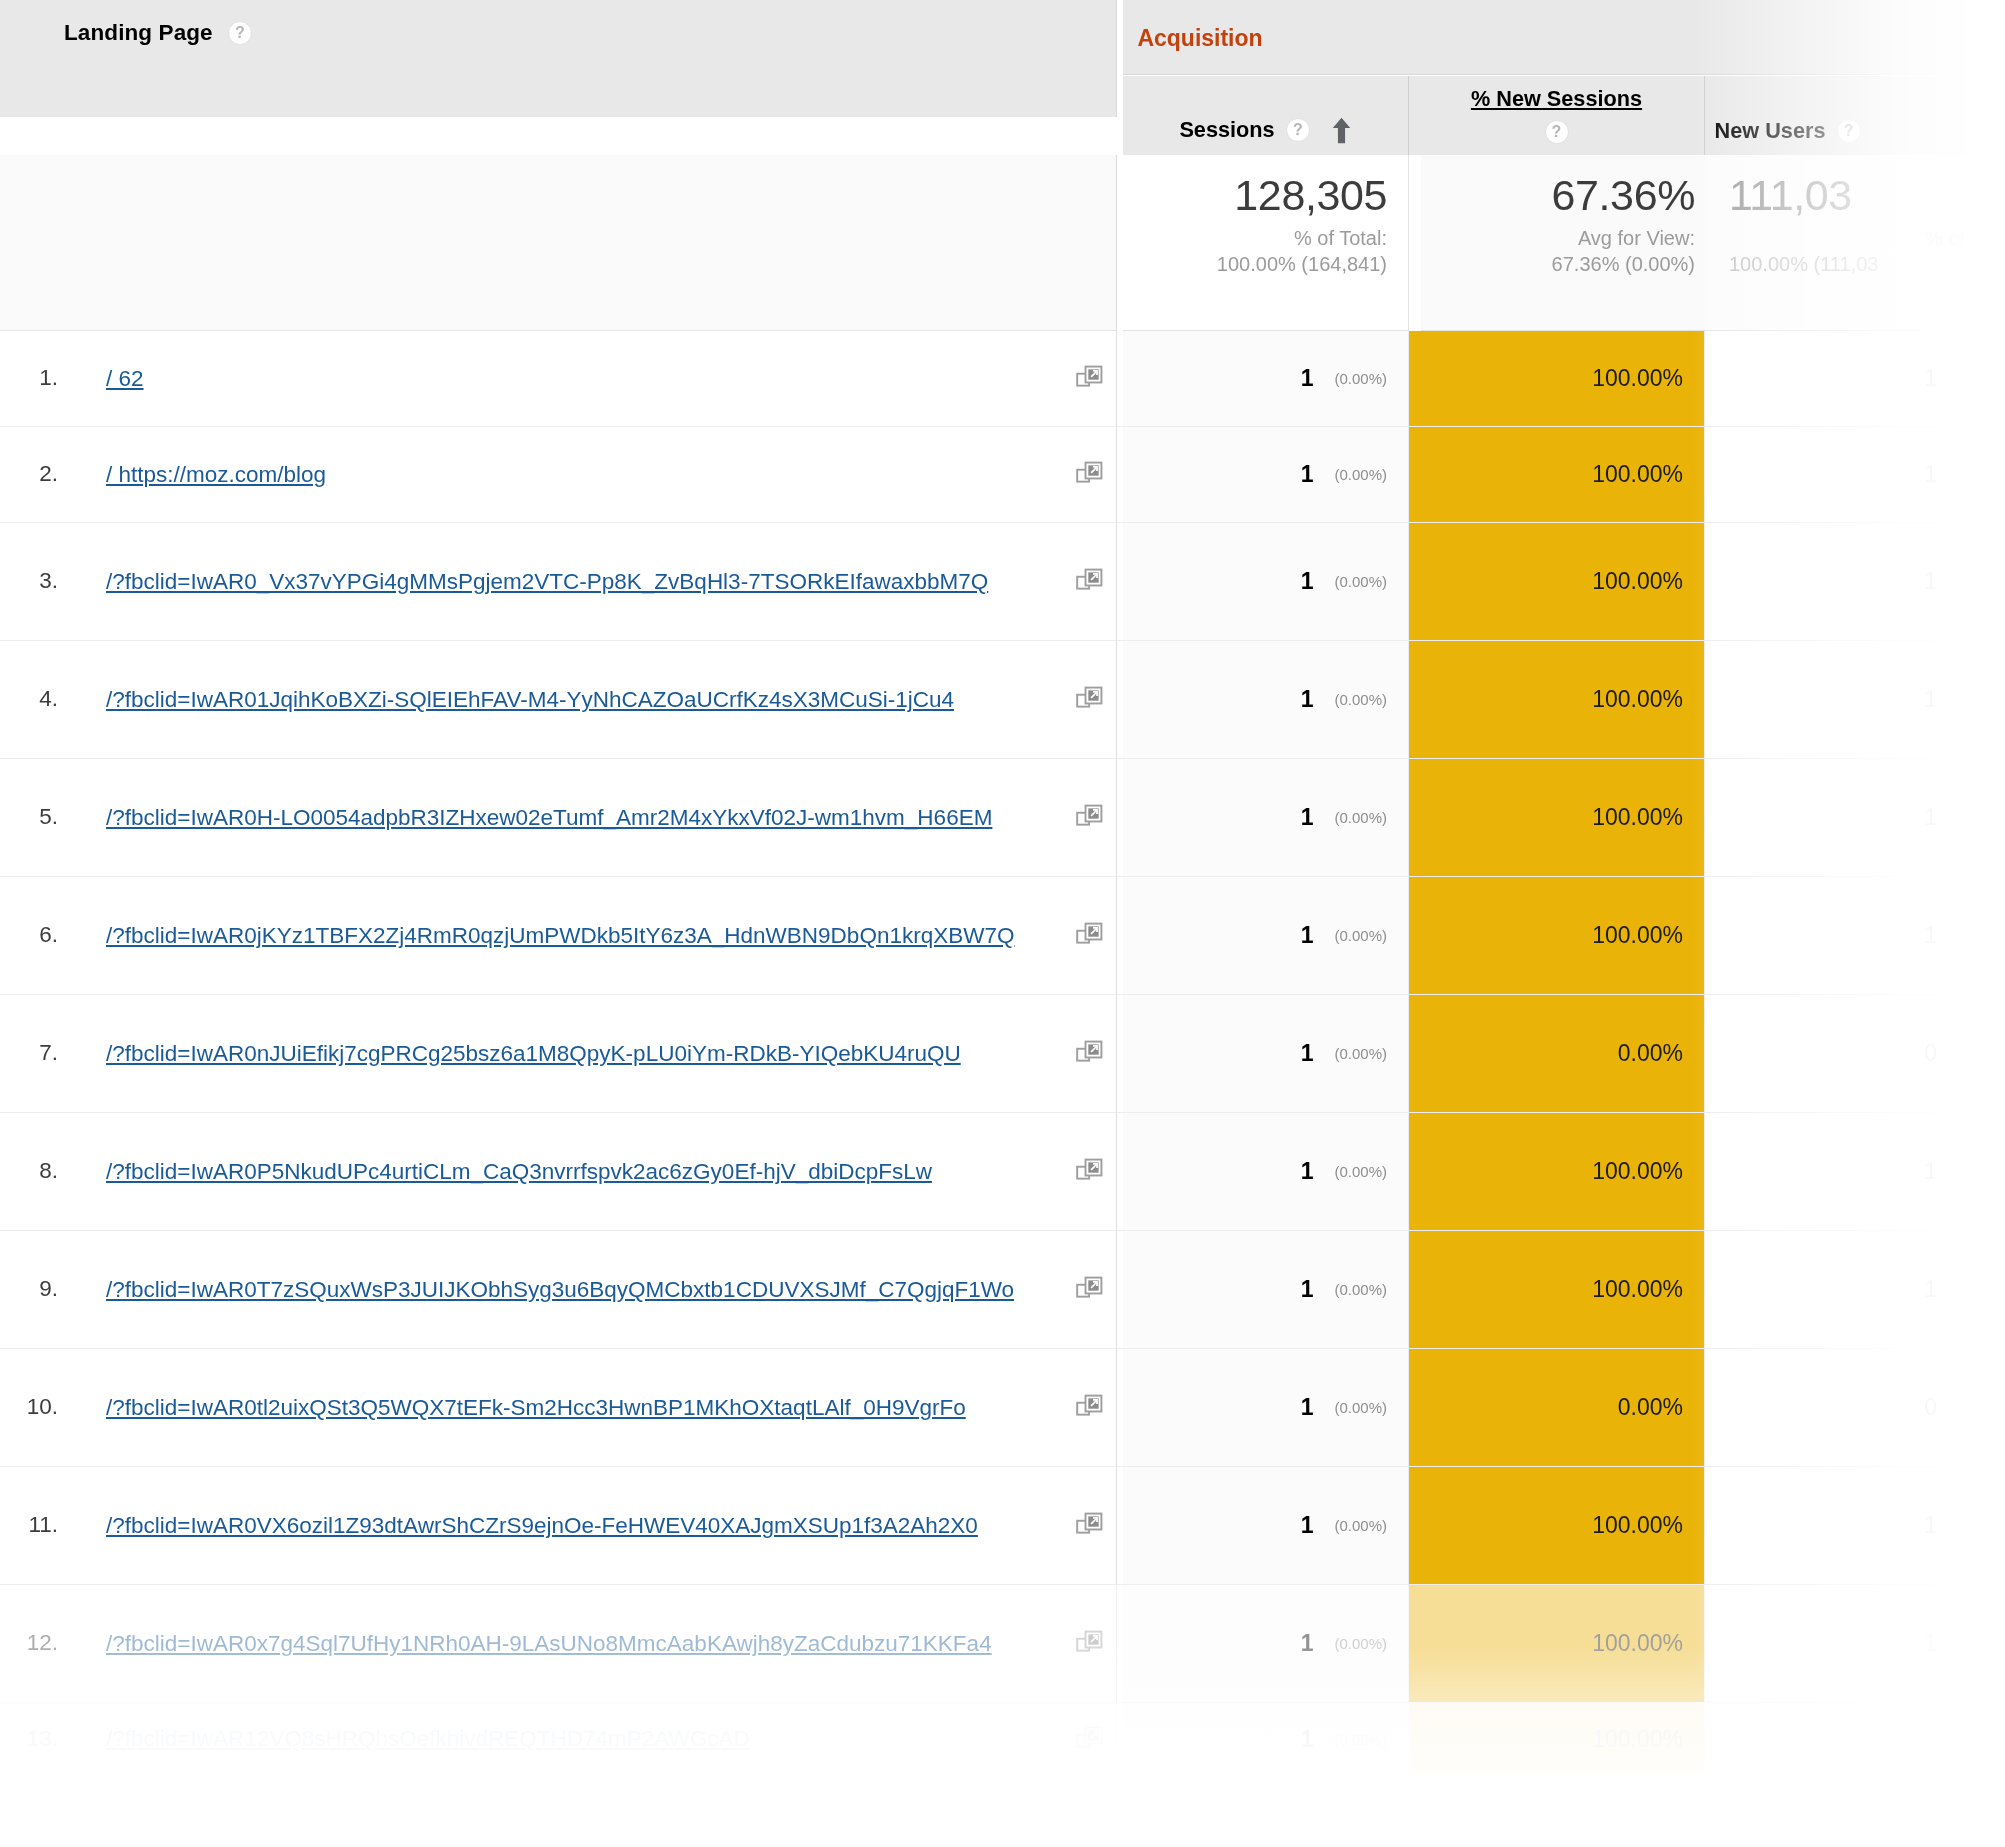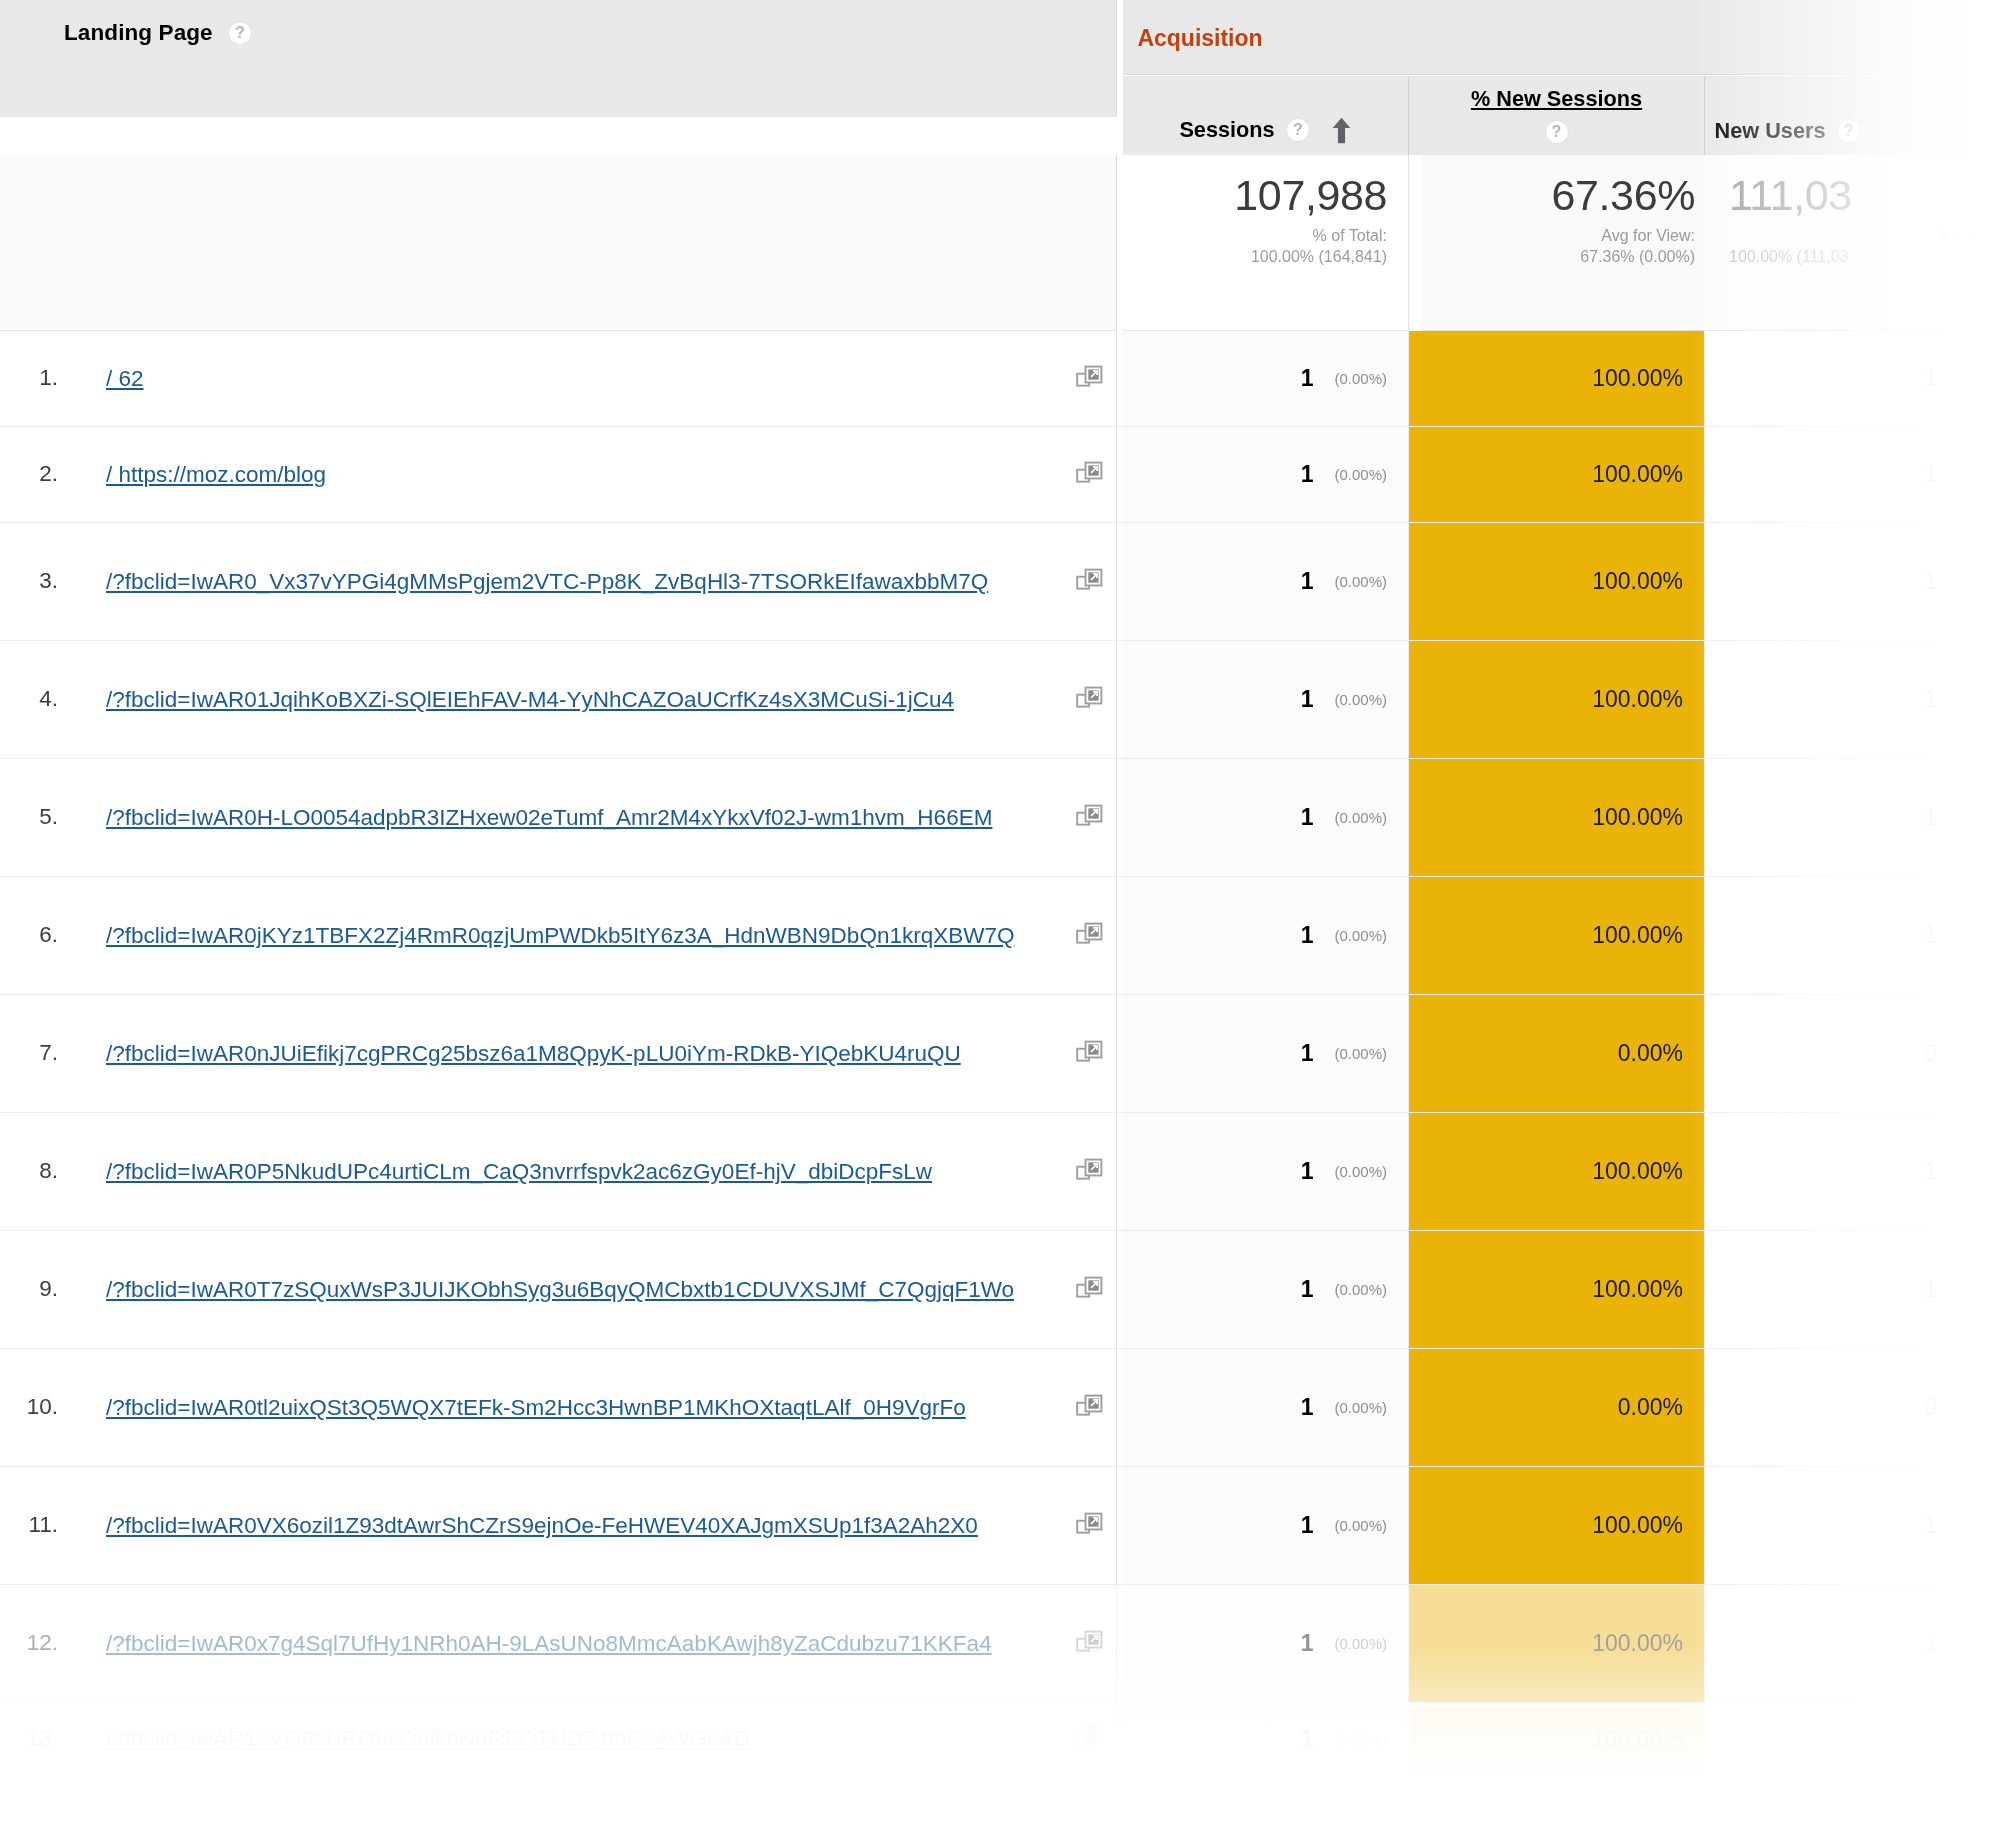--- a/index.html
+++ b/index.html
@@ -147,21 +147,21 @@
   .sum-cell.newusers  { left: 582px; width: 300px; background: #fcfcfc; }
 
   .sum-big {
     font-size: 43px;
     color: #3c3c3c;
     line-height: 1.06;
     letter-spacing: -0.4px;
   }
   .sum-big.dim { color: #9e9e9e; }
   .sum-sub {
-    font-size: 16px;
+    font-size: 20px;
     color: #9b9b9b;
     line-height: 1.33;
     margin-top: 5.6px;
   }
   .sum-sub.dim { color: #c3c3c3; }
 
   
   .tbody-wrap {
     position: absolute;
     left: 0;
@@ -321,21 +321,21 @@
           </div>
         </div>
       </div>
     </div>
 
     <div style="position:relative;width:2005px;height:176px;">
       <div class="sum-dim" style="position:absolute;left:0;top:0;height:176px;"></div>
 
       <div class="sum-metrics" style="position:absolute;left:1123px;top:0;">
         <div class="sum-cell sessions">
-          <div class="sum-big">107,988</div>
+          <div class="sum-big">128,305</div>
           <div class="sum-sub">% of Total:</div>
           <div class="sum-sub" style="margin-top:0;">100.00% (164,841)</div>
         </div>
 
         <div class="sum-cell newsess">
           <div class="sum-big">67.36%</div>
           <div class="sum-sub">Avg for View:</div>
           <div class="sum-sub" style="margin-top:0;">67.36% (0.00%)</div>
         </div>
 

